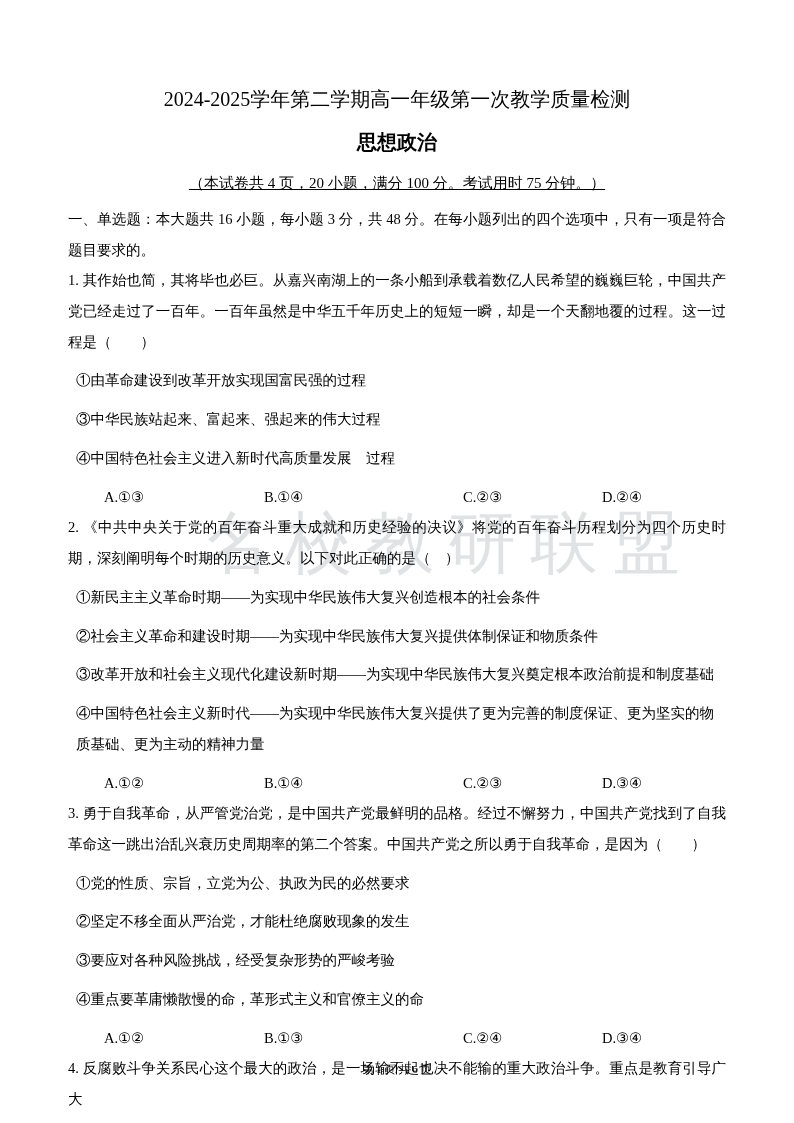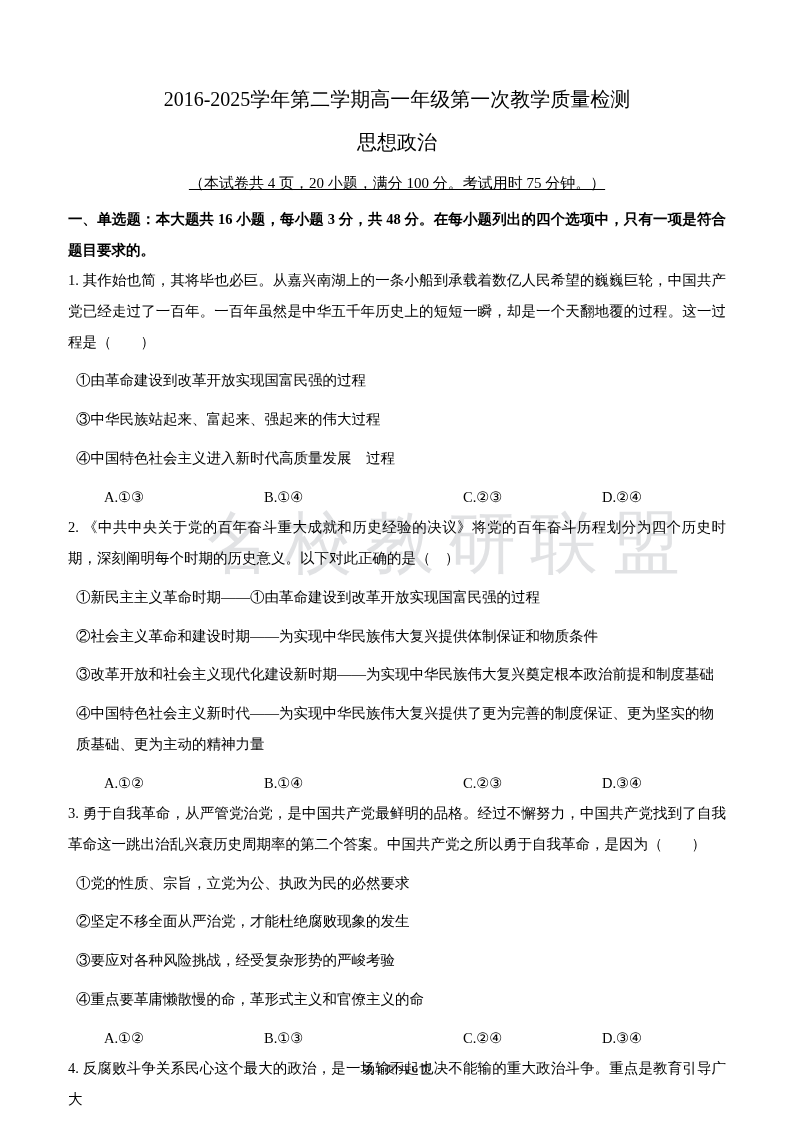--- a/index.html
+++ b/index.html
@@ -35,35 +35,34 @@
   }
   .title {
     font-size: 20px;
     font-weight: normal;
     text-align: center;
     margin: 0 0 13px 0;
     line-height: 1.5;
   }
   .subject {
     font-size: 20px;
-    font-weight: normal;
+    font-weight: bold;
     text-align: center;
     margin: 0 0 11px 0;
     line-height: 1.5;
   }
   .exam-info {
     font-size: 15px;
     text-align: center;
     margin: 0 0 4px 0;
     text-decoration: underline;
   }
   .section-heading {
     margin: 0;
     text-align: justify;
-    font-weight: bold;
   }
   .question { margin: 0; }
   .stem { margin: 0; text-align: justify; }
   .option { margin: 8px; }
   .choices {
     display: grid;
     grid-template-columns: 160px 199px 139px auto;
   }
   .choice { white-space: nowrap; margin-left: 36px; }
   .footer {
@@ -78,42 +77,42 @@
 </style>
 </head>
 <body>
 
 <div class="page">
 
   <div class="watermark">名校教研联盟</div>
 
   <div class="content">
 
-    <h1 class="title">2016-2025学年第二学期高一年级第一次教学质量检测</h1>
+    <h1 class="title">2024-2025学年第二学期高一年级第一次教学质量检测</h1>
     <h2 class="subject">思想政治</h2>
     <p class="exam-info">（本试卷共 4 页，20 小题，满分 100 分。考试用时 75 分钟。）</p>
 
     <p class="section-heading">一、单选题：本大题共 16 小题，每小题 3 分，共 48 分。在每小题列出的四个选项中，只有一项是符合题目要求的。</p>
 
     <section class="question">
       <p class="stem">1. 其作始也简，其将毕也必巨。从嘉兴南湖上的一条小船到承载着数亿人民希望的巍巍巨轮，中国共产党已经走过了一百年。一百年虽然是中华五千年历史上的短短一瞬，却是一个天翻地覆的过程。这一过程是（　　）</p>
       <p class="option">①由革命建设到改革开放实现国富民强的过程</p>
       <p class="option">③中华民族站起来、富起来、强起来的伟大过程</p>
       <p class="option">④中国特色社会主义进入新时代高质量发展　过程</p>
       <div class="choices">
         <span class="choice">A.①③</span>
         <span class="choice">B.①④</span>
         <span class="choice">C.②③</span>
         <span class="choice">D.②④</span>
       </div>
     </section>
 
     <section class="question">
       <p class="stem">2. 《中共中央关于党的百年奋斗重大成就和历史经验的决议》将党的百年奋斗历程划分为四个历史时期，深刻阐明每个时期的历史意义。以下对此正确的是（　）</p>
-      <p class="option">①新民主主义革命时期——①由革命建设到改革开放实现国富民强的过程</p>
+      <p class="option">①新民主主义革命时期——为实现中华民族伟大复兴创造根本的社会条件</p>
       <p class="option">②社会主义革命和建设时期——为实现中华民族伟大复兴提供体制保证和物质条件</p>
       <p class="option">③改革开放和社会主义现代化建设新时期——为实现中华民族伟大复兴奠定根本政治前提和制度基础</p>
       <p class="option">④中国特色社会主义新时代——为实现中华民族伟大复兴提供了更为完善的制度保证、更为坚实的物质基础、更为主动的精神力量</p>
       <div class="choices">
         <span class="choice">A.①②</span>
         <span class="choice">B.①④</span>
         <span class="choice">C.②③</span>
         <span class="choice">D.③④</span>
       </div>
     </section>

